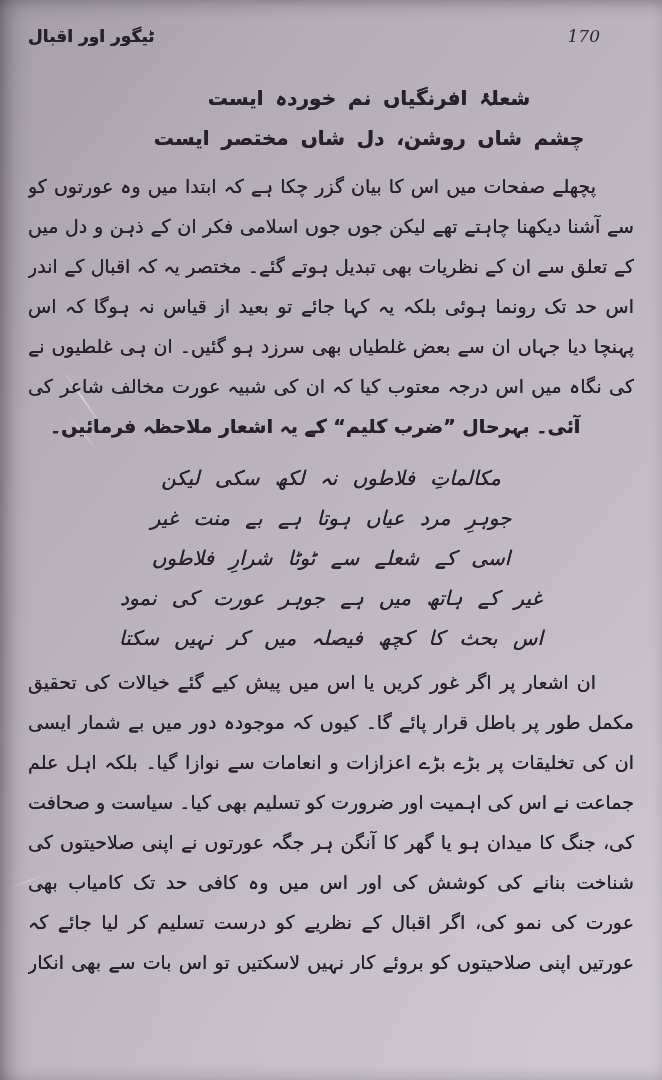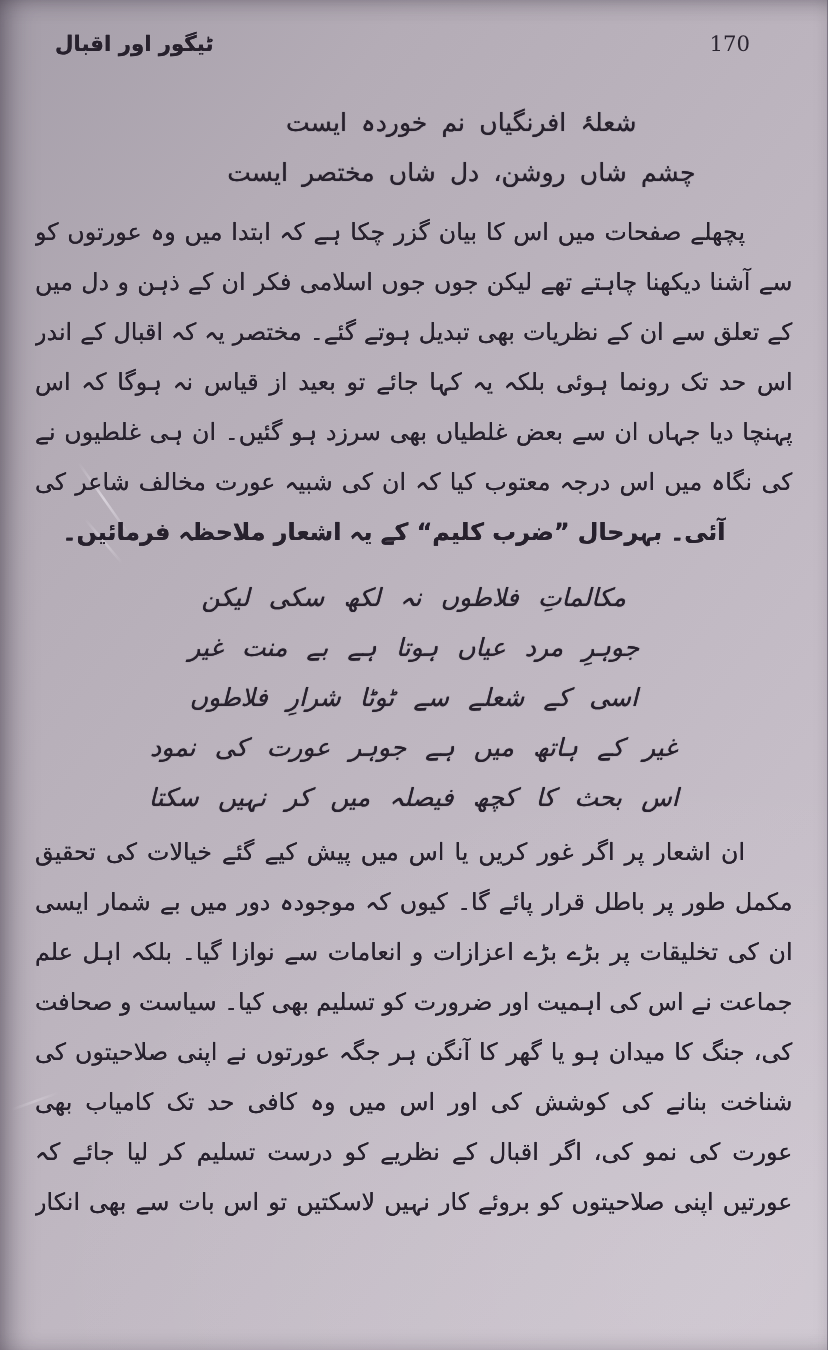--- a/index.html
+++ b/index.html
@@ -38,35 +38,36 @@
     align-items: flex-start;
     height: 30px;
     margin-bottom: 22px;
   }
   .book-title {
     font-size: 17px;
     font-weight: bold;
     letter-spacing: 0.5px;
     direction: rtl;
     text-shadow: 0 0 0.5px currentColor;
-    margin-left: 16px;
   }
   .page-number {
     font-family: "DejaVu Serif", serif;
     font-size: 17px;
     margin-right: 34px;
     color: #2b2531;
+    font-style: italic;
   }
   
   .epigraph {
     position: relative;
     left: 38px;            
     text-align: center;
     width: 560px;
     margin: 0 auto 8px auto;
+    font-weight: bold;
   }
   .epigraph .line {
     font-size: 20px;
     line-height: 40px;
     word-spacing: 5px;
     text-shadow: 0 0 0.6px currentColor;
     white-space: nowrap;
   }
   
   .para .line {

